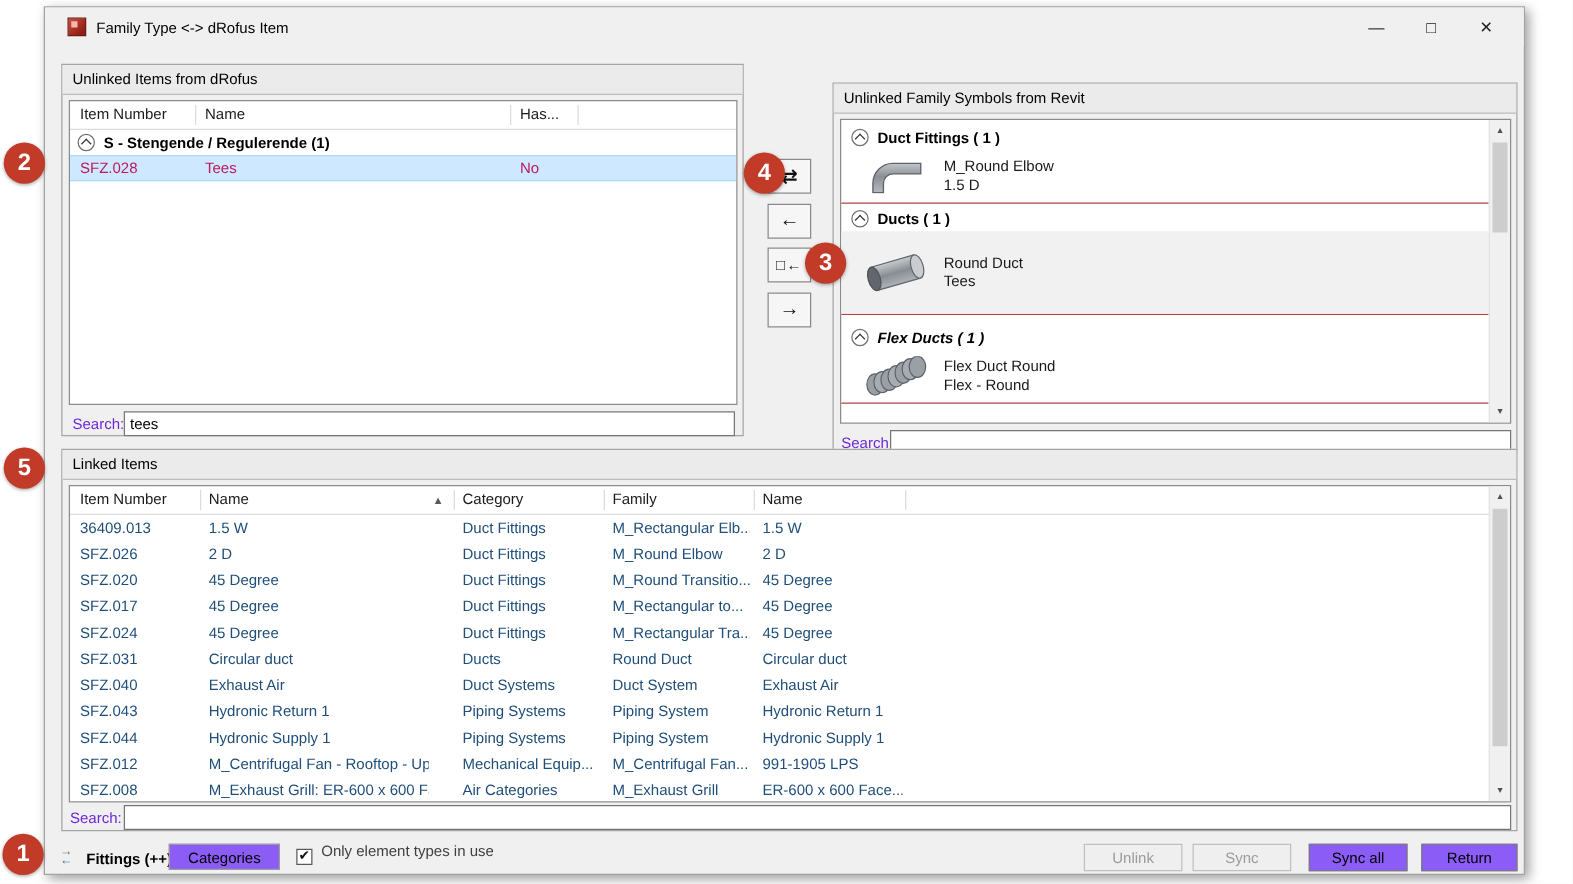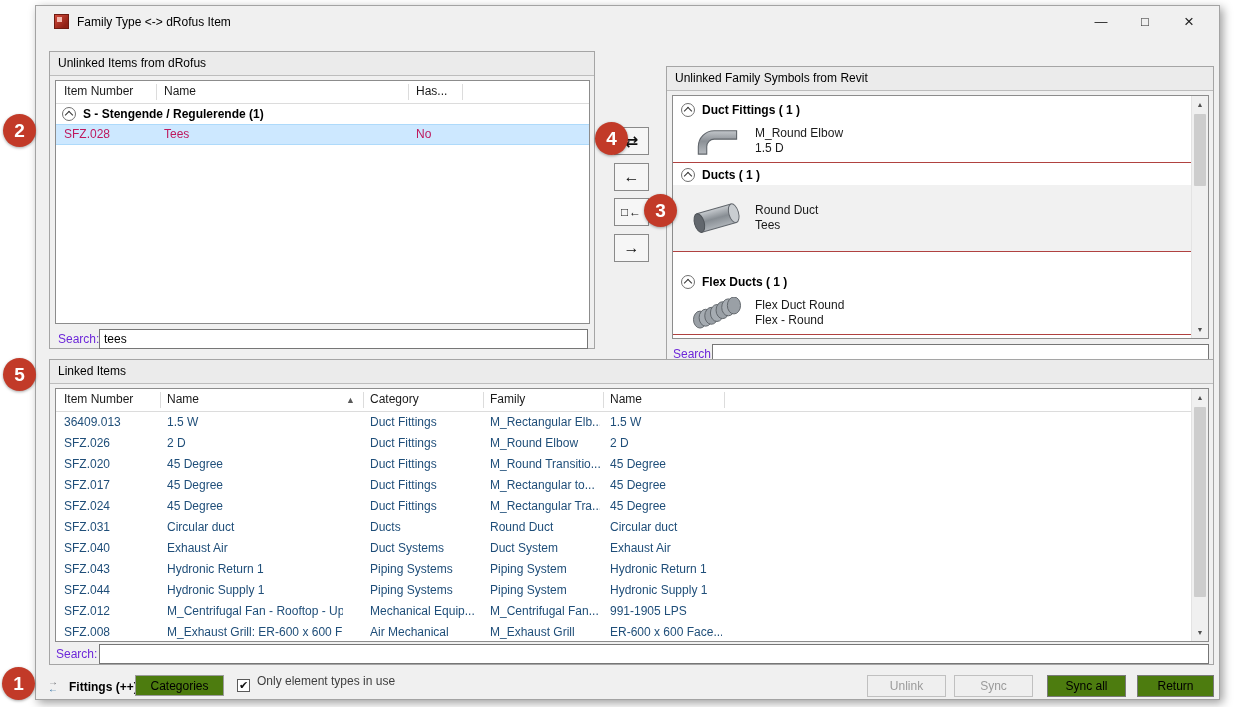--- a/index.html
+++ b/index.html
@@ -67,21 +67,21 @@
   
   .transfer{position:absolute;left:578px;top:121px;width:35px}
   .tbtn{position:absolute;left:0;width:35px;height:28px;background:#f6f6f6;border:1px solid #8a8a8a;box-sizing:border-box;display:flex;align-items:center;justify-content:center;font-size:16px;font-weight:bold;color:#111}
   #tb0{top:0}#tb1{top:36px}#tb2{top:71px;font-size:12px;letter-spacing:1px}#tb3{top:107px}
   
   .footer{position:absolute;left:0;top:663px;width:100%;height:32px}
   #profile-icon{position:absolute;left:12px;top:9px;width:16px;height:15px;line-height:7px;font-size:10px;font-weight:bold}
   #profile-icon .pi-top{display:block;color:#6e7075}
   #profile-icon .pi-bot{display:block;color:#2e6fa3}
   #profile-label{position:absolute;left:33px;top:11px;font-weight:bold;color:#000;white-space:nowrap}
-  .btn{background:#4d7c0f;border:1px solid #9b9b9b;box-sizing:border-box;display:flex;align-items:center;justify-content:center;color:#000}
+  .btn{background:#8b5cf6;border:1px solid #9b9b9b;box-sizing:border-box;display:flex;align-items:center;justify-content:center;color:#000}
   #categories-btn{position:absolute;left:99px;top:6px;width:89px;height:21px}
   .checkbox{position:absolute;left:201px;top:10px;width:13px;height:13px;border:1px solid #595959;background:#fff;box-sizing:border-box;display:flex;align-items:center;justify-content:center;font-size:11px;line-height:11px;color:#111}
   #checkbox-label{position:absolute;left:221px;top:5px;color:#404040;white-space:nowrap}
   .action-btn{position:absolute;top:6px;width:79px;height:22px}
   .action-btn.disabled{color:#9b9b9b;background:#efefef;border-color:#c0c0c0}
   #btn-unlink{left:831px}#btn-sync{left:918px}#btn-syncall{left:1011px;border-color:#7a7a7a}#btn-close{left:1101px;width:77px;border-color:#7a7a7a}
   
   .ann{position:absolute;width:33px;height:33px;border-radius:50%;background:#c23a28;color:#fff;font-weight:bold;font-size:19px;display:flex;align-items:center;justify-content:center;z-index:60;box-shadow:0 1px 3px rgba(0,0,0,.35)}
   #ann1{left:2px;top:667px}
   #ann2{left:3px;top:114px}
@@ -193,21 +193,21 @@
                   <ellipse cx="9" cy="19" rx="5" ry="10" fill="#62676d" stroke="#4c5156"></ellipse>
                 </g>
               </svg>
             </span>
             <div class="rtext">
               <div>Round Duct</div>
               <div>Tees</div>
             </div>
           </div>
           <div class="rsep"></div>
-          <div class="rgroup" style="margin-top: 20px;">
+          <div class="rgroup" style="margin-top: 8px; font-style: italic;">
             <span class="toggle">
               <span class="chev"></span>
             </span>
             <span>Flex Ducts ( 1 )</span>
           </div>
           <div class="ritem">
             <span class="ricon">
               <svg width="50" height="32" viewBox="0 0 52 34">
                 <g stroke="#5d6268" stroke-width="1">
                   <ellipse cx="8" cy="24" rx="7" ry="9" fill="#9aa0a6"></ellipse>
@@ -322,21 +322,21 @@
           <div class="lrow">
             <div class="cell c0">SFZ.012</div>
             <div class="cell c1">M_Centrifugal Fan - Rooftop - Up...</div>
             <div class="cell c2">Mechanical Equip...</div>
             <div class="cell c3">M_Centrifugal Fan...</div>
             <div class="cell c4">991-1905 LPS</div>
           </div>
           <div class="lrow">
             <div class="cell c0">SFZ.008</div>
             <div class="cell c1">M_Exhaust Grill: ER-600 x 600 Face...</div>
-            <div class="cell c2">Air Mechanical</div>
+            <div class="cell c2">Air Categories</div>
             <div class="cell c3">M_Exhaust Grill</div>
             <div class="cell c4">ER-600 x 600 Face...</div>
           </div>
         </div>
       <div class="scrollbar">
         <div class="sb-up"></div>
         <div class="sb-thumb" style="top:18px;height:190px"></div>
         <div class="sb-down"></div>
       </div>
     </div>

